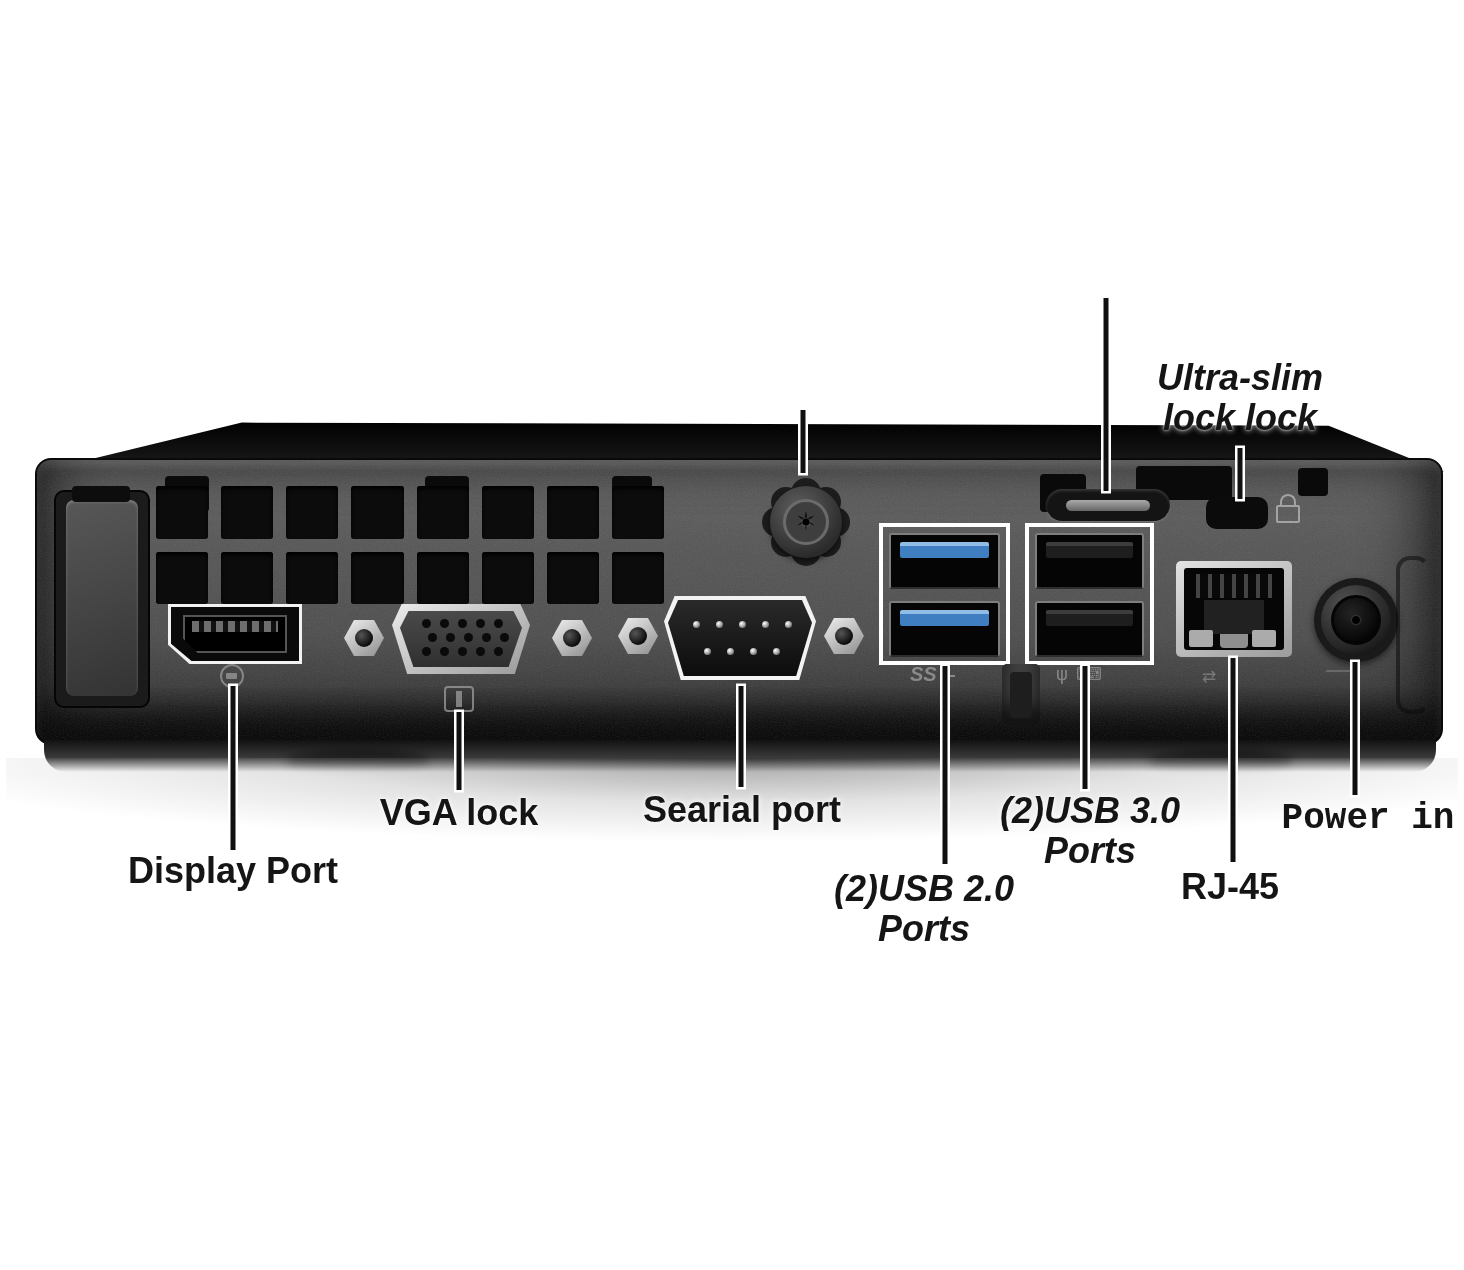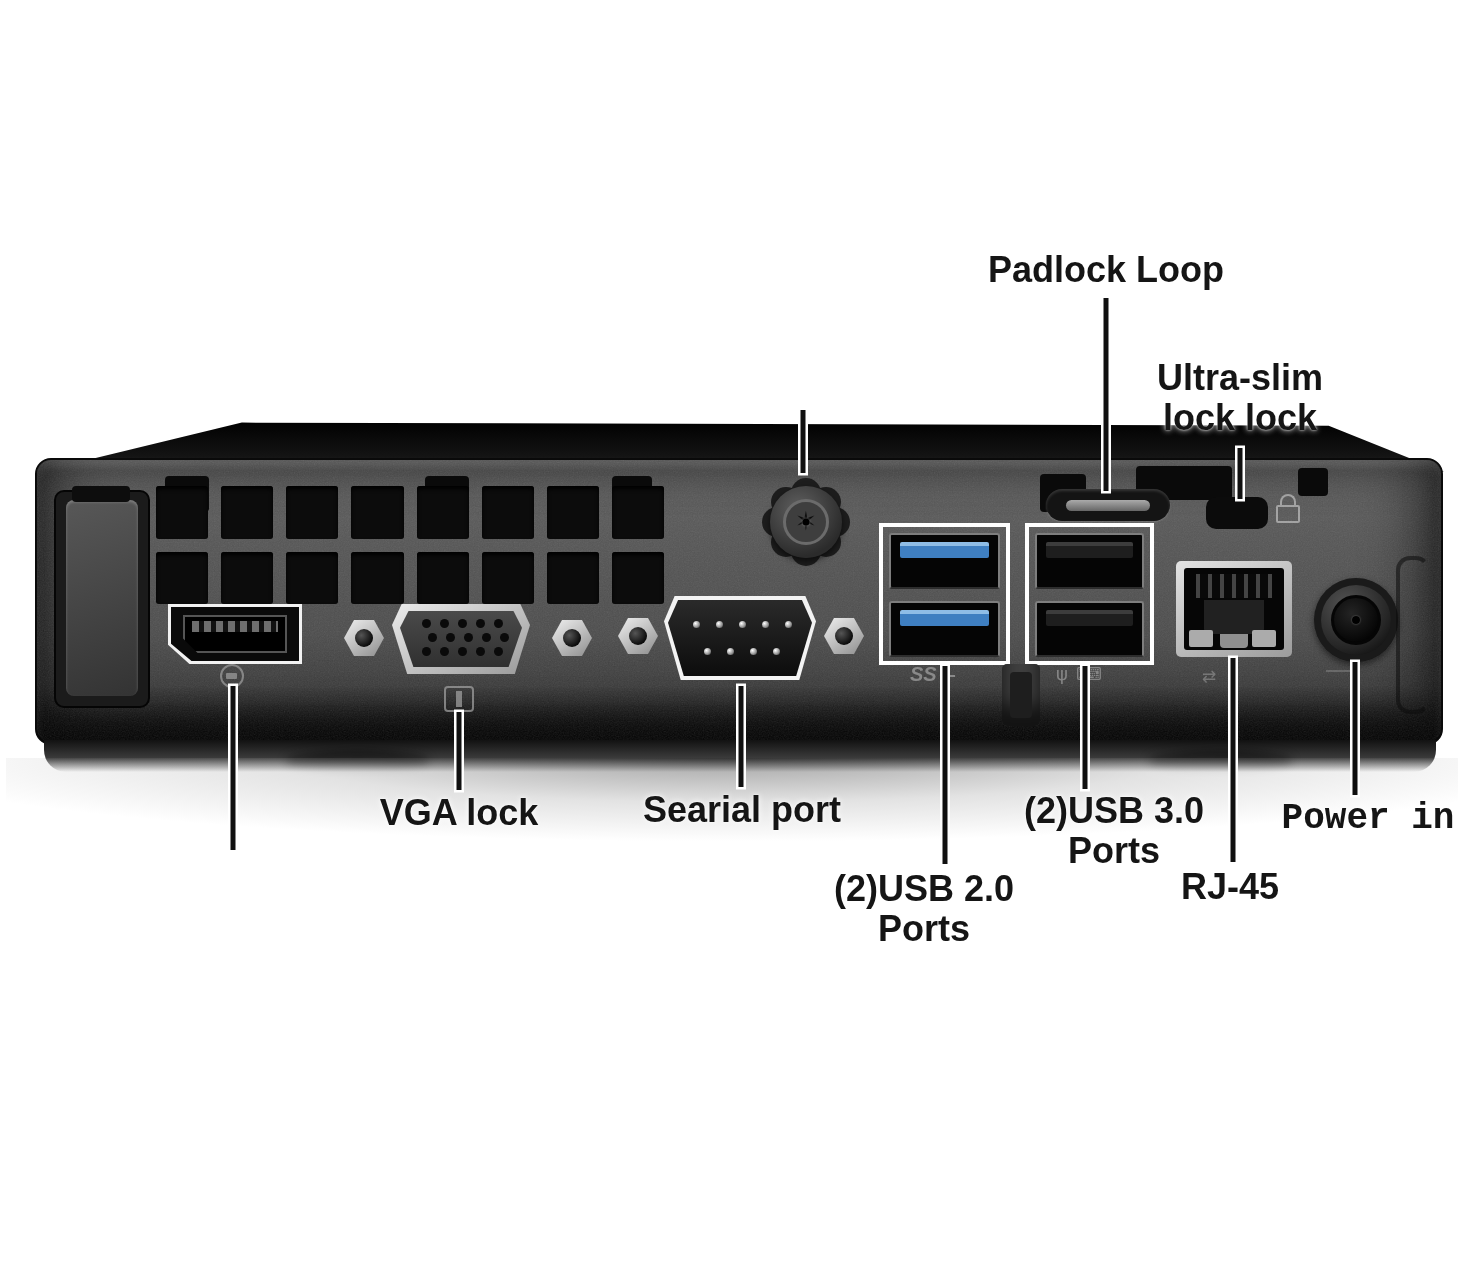--- a/index.html
+++ b/index.html
@@ -142,21 +142,21 @@
   .power-mark{left:1326px;top:670px;width:34px;height:2px;background:#9a9a9a;opacity:.4;}
   .right-groove{left:1396px;top:556px;width:34px;height:158px;border:4px solid rgba(12,12,12,.55);
     border-right-color:transparent;border-radius:14px;}
 
   
   .leader{width:5px;background:var(--leader_line);box-shadow:0 0 0 2.5px var(--highlight_white);
     transform:translateX(-50%);}
   .lbl{transform:translateX(-50%);font:700 36px "Liberation Sans","DejaVu Sans",sans-serif;
     color:var(--label_text);text-align:center;line-height:40px;white-space:nowrap;
     text-shadow:0 0 6px rgba(255,255,255,.95),0 0 2px rgba(255,255,255,.9);}
-  .lbl span{display:block;}
+  .lbl span{display:block;font-style:italic;}
 </style>
 </head>
 <body>
 
 <div class="scene">
 
   <div class="abs chassis-top"></div>
   <div class="abs panel"></div>
   <svg class="abs noise" width="1404" height="283">
     <filter id="grain">
@@ -332,31 +332,31 @@
   <div class="abs leader" style="left:1106px;top:298px;height:193px;"></div>
   <div class="abs leader" style="left:1240px;top:448px;height:51px;"></div>
   <div class="abs leader" style="left:233px;top:686px;height:164px;"></div>
   <div class="abs leader" style="left:459px;top:712px;height:78px;"></div>
   <div class="abs leader" style="left:741px;top:686px;height:101px;"></div>
   <div class="abs leader" style="left:945px;top:666px;height:198px;"></div>
   <div class="abs leader" style="left:1085px;top:666px;height:123px;"></div>
   <div class="abs leader" style="left:1233px;top:658px;height:204px;"></div>
   <div class="abs leader" style="left:1355px;top:662px;height:133px;"></div>
 
-  <div class="abs lbl" style="left:1106px;top:250px;">Padlock Loop</div>
   <div class="abs lbl" style="left:1240px;top:358px;">
     <span>Ultra-slim</span>
     <span>lock lock</span>
   </div>
+  <div class="abs lbl" style="left:233px;top:851px;">Display Port</div>
   <div class="abs lbl" style="left:459px;top:793px;">VGA lock</div>
   <div class="abs lbl" style="left:742px;top:790px;">Searial port</div>
   <div class="abs lbl" style="left:924px;top:869px;">
     <span>(2)USB 2.0</span>
     <span>Ports</span>
   </div>
-  <div class="abs lbl" style="left:1114px;top:791px;">
+  <div class="abs lbl" style="left:1090px;top:791px;">
     <span>(2)USB 3.0</span>
     <span>Ports</span>
   </div>
   <div class="abs lbl" style="left:1230px;top:867px;text-align:center;">RJ-45</div>
   <div class="abs lbl" style="left:1368px;top:799px;font-family:Liberation Mono, monospace;">Power in</div>
 
 </div>
 
 </body></html>

